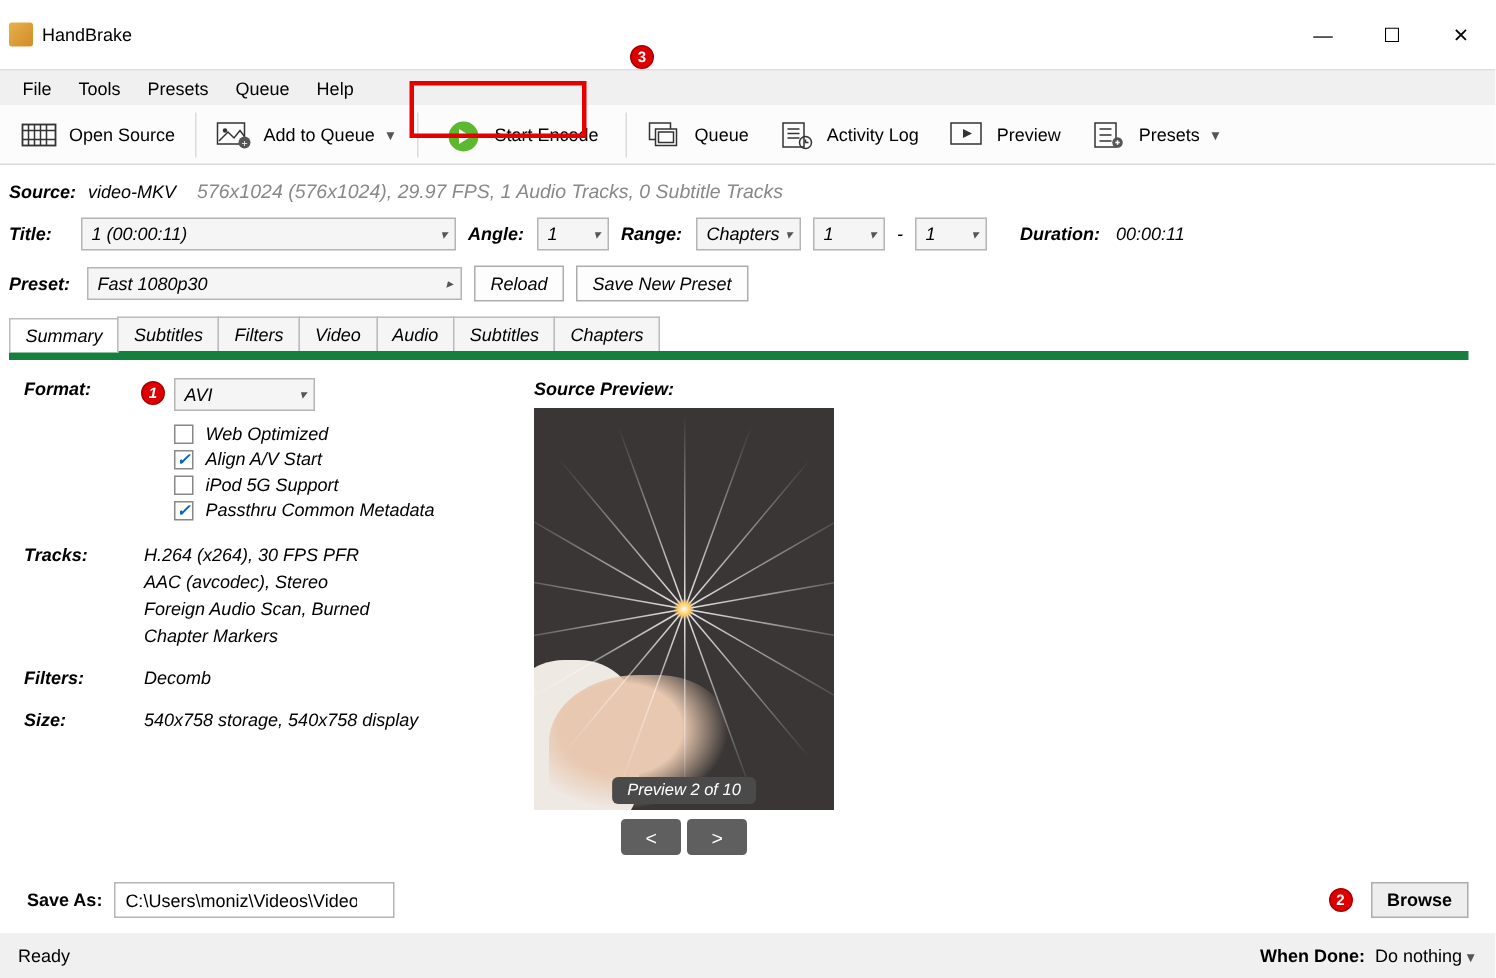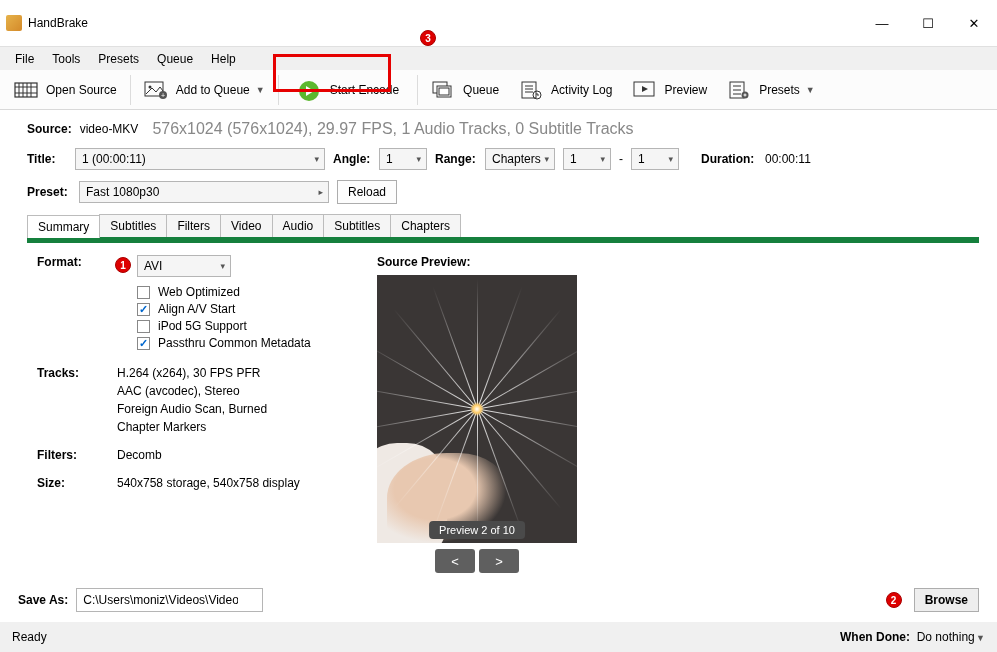--- a/index.html
+++ b/index.html
@@ -11,24 +11,24 @@
   .win-controls div { width:46px; height:30px; display:flex; align-items:center; justify-content:center; font-size:13px; }
   .menubar { height:24px; background:#f0f0f0; display:flex; align-items:center; padding-left:6px; gap:0; border-top:1px solid #e0e0e0; }
   .menubar div { padding:4px 9px; font-size:12px; }
   .toolbar { height:40px; background:#fcfcfc; display:flex; align-items:center; padding:0 4px; border-bottom:1px solid #d9d9d9; position:relative; }
   .tb-item { display:flex; align-items:center; gap:8px; padding:4px 10px; font-size:12px; }
   .tb-icon { width:24px; height:20px; display:inline-block; }
   .sep { width:1px; height:30px; background:#dcdcdc; margin:0 3px; }
   .chev { font-size:9px; color:#555; margin-left:-2px; }
   .red-box { position:absolute; border:3px solid #e60000; }
   .badge { position:absolute; width:16px; height:16px; border-radius:50%; background:#d00; color:#fff; font-size:10px; font-weight:bold; display:flex; align-items:center; justify-content:center; border:1px solid #a00; }
-  .content { padding:10px 18px 0 27px; }
+  .content { padding:10px 18px 0 6px;font-style:italic; }
   .line { display:flex; align-items:center; gap:8px; margin-bottom:10px; }
   .lbl { font-weight:bold; font-size:12px; min-width:50px; }
-  .gray { color:#888; font-size:16px; }
+  .gray { color:#888; font-size:13px; }
   .combo { border:1px solid #b5b5b5; background:#f5f5f5; height:22px; display:flex; align-items:center; padding:0 6px; font-size:12px; position:relative; }
   .combo::after { content:"▾"; position:absolute; right:5px; font-size:9px; color:#555; }
   .combo.tri::after { content:"▸"; }
   .btn { border:1px solid #adadad; background:#fdfdfd; height:24px; padding:0 10px; display:flex; align-items:center; font-size:12px; }
   .tabs { display:flex; border-bottom:6px solid #15803d; margin-top:4px; }
   .tab { border:1px solid #bcbcbc; border-bottom:none; padding:4px 10px; font-size:12px; background:#f5f5f5; margin-right:-1px; }
   .tab.active { background:#fff; position:relative; top:1px; }
   .panel { display:flex; gap:30px; padding:12px 10px; }
   .col-left { width:310px; }
   .row { display:flex; margin-bottom:8px; }
@@ -193,20 +193,21 @@
     <span class="lbl" style="margin-left:14px; min-width:56px;">Duration:</span>
     <span>00:00:11</span>
   </div>
 
   <div class="line">
     <span class="lbl" style="min-width:44px;">Preset:</span>
     <div class="combo tri" style="width:250px;">
         <span>Fast 1080p30</span>
       </div>
     <div class="btn">Reload</div>
+    <div class="btn">Save New Preset</div>
   </div>
 
   <div class="tabs">
     <div class="tab active">Summary</div>
     <div class="tab">Subtitles</div>
     <div class="tab">Filters</div>
     <div class="tab">Video</div>
     <div class="tab">Audio</div>
     <div class="tab">Subtitles</div>
     <div class="tab">Chapters</div>

